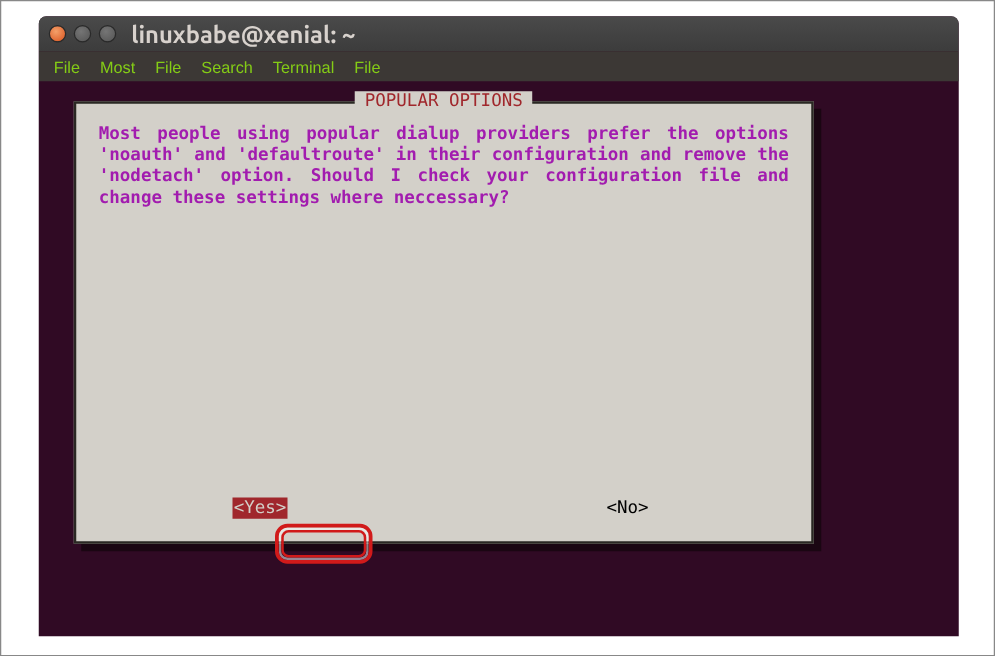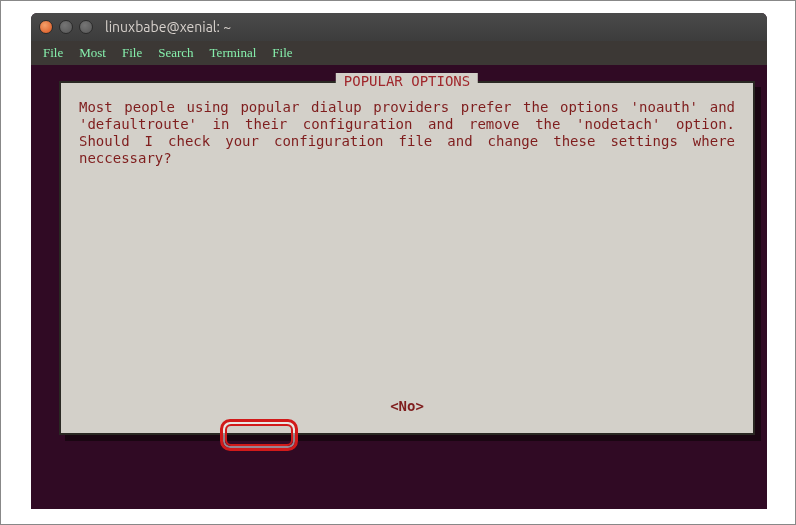--- a/index.html
+++ b/index.html
@@ -35,54 +35,54 @@
       border-radius: 50%;
       display: inline-block;
       background: #5b5b5b;
       border: 1px solid #2a2a2a;
     }
     .win-close { background: radial-gradient(circle at 40% 35%, #f4a06a, #d9531e); }
     .win-min, .win-max { background: radial-gradient(circle at 40% 35%, #757575, #555); }
     .title-text {
       color: #d8d2cd;
       font-family: "Ubuntu", sans-serif;
-      font-size: 14px;
-      font-weight: normal;
+      font-size: 19px;
+      font-weight: bold;
       margin-left: 6px;
     }
     .menubar {
       height: 24px;
       background: #3c3835;
       display: flex;
       align-items: center;
       padding-left: 6px;
       gap: 4px;
     }
     .menu-item {
-      color: #86efac;
-      font-family: Liberation Serif, serif;
+      color: #84cc16;
+      font-family: Liberation Sans, sans-serif;
       font-size: 13px;
       padding: 2px 6px;
       cursor: default;
     }
     .terminal-area {
       padding: 22px 34px 24px 34px;
     }
     .dialog-shadow {
       background: #1a0612;
       padding-right: 6px;
       padding-bottom: 6px;
       display: inline-block;
     }
     .dialog-offset {
       margin-top: -6px; margin-left: -6px;
       position: relative;
     }
     .dialog-box {
-      width: 696px;
+      width: 592px;
       height: 354px;
       background: #d3d0c9;
       border: 2px solid #2a2823;
       position: relative;
       font-family: "DejaVu Sans Mono", monospace;
       font-size: 14px;
       line-height: 17px;
     }
     .dialog-title-wrap {
       position: absolute;
@@ -90,33 +90,34 @@
       left: 50%;
       transform: translateX(-50%);
       background: #d3d0c9;
       padding: 0 8px;
       color: #a0272c;
       font-weight: normal;
       letter-spacing: 0px;
     }
     .dialog-body {
       padding: 16px 18px 0 18px;
-      color: #7f1d1d;
+      color: #a21caf;
       text-align: justify;
       text-align-last: left;
       white-space: pre-wrap;
+      font-weight: bold;
     }
     .dialog-buttons {
       position: absolute;
       bottom: 18px;
       left: 0; right: 0;
       display: flex;
     }
     .btn-col { flex: 1; text-align: center; }
-    .btn-no { color: #7f1d1d; font-weight: bold; }
+    .btn-no { color: #000000; }
     .btn-yes {
       background: #a0272c;
       color: #d3d0c9;
       padding: 0 1px;
       display: inline-block;
     }
     .highlight-ring {
       position: absolute;
       border: 3px solid #d11a1a;
       border-radius: 10px;
@@ -154,20 +155,23 @@
     <span class="menu-item">File</span>
   </div>
   <div class="terminal-area">
     <div class="dialog-shadow">
       <div class="dialog-offset">
         <div class="dialog-box">
           <div class="dialog-title-wrap">POPULAR OPTIONS</div>
           <div class="dialog-body">Most people using popular dialup providers prefer the options 'noauth' and 'defaultroute' in their configuration and remove the 'nodetach' option. Should I check your configuration file and change these settings where neccessary?</div>
           <div class="dialog-buttons">
             <div class="btn-col">
+              <span class="btn-yes">&lt;Yes&gt;</span>
+            </div>
+            <div class="btn-col">
               <span class="btn-no">&lt;No&gt;</span>
             </div>
           </div>
         </div>
       </div>
     </div>
   </div>
 </div>
 
 <div class="highlight-ring highlight-outer"></div>

